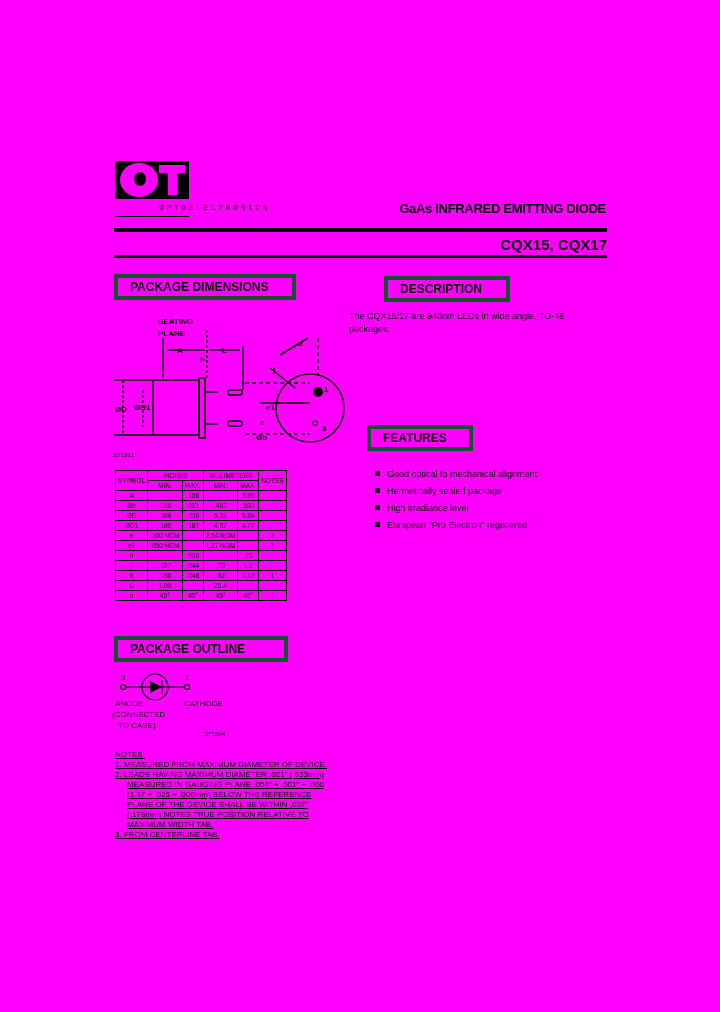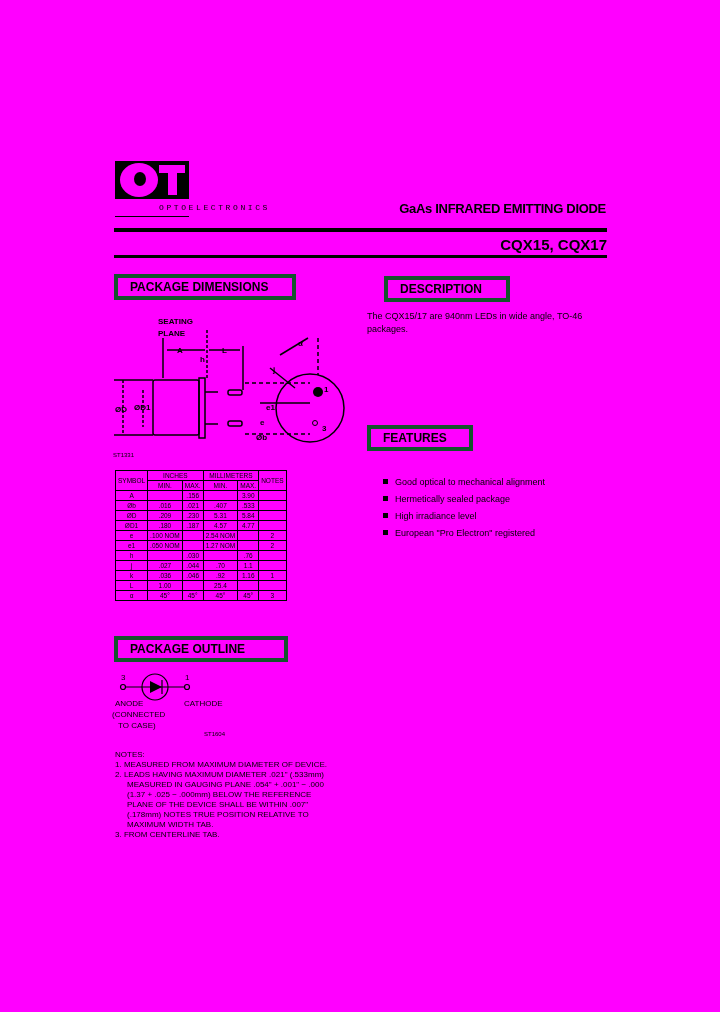--- a/index.html
+++ b/index.html
@@ -12,27 +12,27 @@
   .logo-q-inner { position:absolute; left:14px; top:9px; width:12px; height:14px; background:#000; border-radius:50%; }
   .logo-t1 { position:absolute; left:44px; top:4px; width:26px; height:8px; background:#ff00ff; }
   .logo-t2 { position:absolute; left:53px; top:4px; width:9px; height:30px; background:#ff00ff; }
   .logo-sub { left:114px; top:203px; font-size:8px; letter-spacing:2.6px; font-family:"Liberation Mono", monospace;margin-left:45px; }
   .logo-line { left:115px; top:216px; width:74px; height:1px; background:#000; }
   .title { right:114px; top:192px; font-size:13px; font-weight:bold; letter-spacing:-0.3px;margin-top:9px; }
   .rule1 { left:114px; top:228px; width:493px; height:4px; background:#000; }
   .part { right:113px; top:236px; font-size:15px; font-weight:bold; }
   .rule2 { left:114px; top:255px; width:493px; height:3px; background:#000; }
   .section-box { border:4px solid #14532d; font-weight:bold; font-size:12px; padding:2px 12px; white-space:nowrap; }
-  .desc { left:367px; top:310px; width:240px; font-size:9px; line-height:13px; }
-  .features { left:367px; top:460px; width:240px; font-size:9px; line-height:13px; margin:16px; padding:0; list-style:none; }
+  .desc { left:349px; top:310px; width:240px; font-size:9px; line-height:13px; }
+  .features { left:367px; top:460px; width:240px; font-size:9px; line-height:13px; margin:8px; padding:0; list-style:none; }
   .features li { position:relative; padding-left:12px; margin-bottom:4px; }
   .bullet { position:absolute; left:0; top:3px; width:5px; height:5px; background:#000; }
   table.dims { position:absolute; left:115px; top:470px; border-collapse:collapse; font-size:6.5px; }
   table.dims td, table.dims th { border:1px solid #000; padding:0 2px; height:9px; text-align:center; font-weight:normal; }
-  .notes { left:115px; top:750px; font-size:8px; line-height:10px; width:230px; }
+  .notes { left:115px; top:750px; font-size:8px; line-height:10px; width:230px;text-decoration:underline; }
   .notes .ind { padding-left:12px; }
 </style>
 </head>
 <body>
 
 <div class="abs logo">
   <div class="logo-q">
       <div class="logo-q-inner"></div>
     </div>
   <div class="logo-t1"></div>

